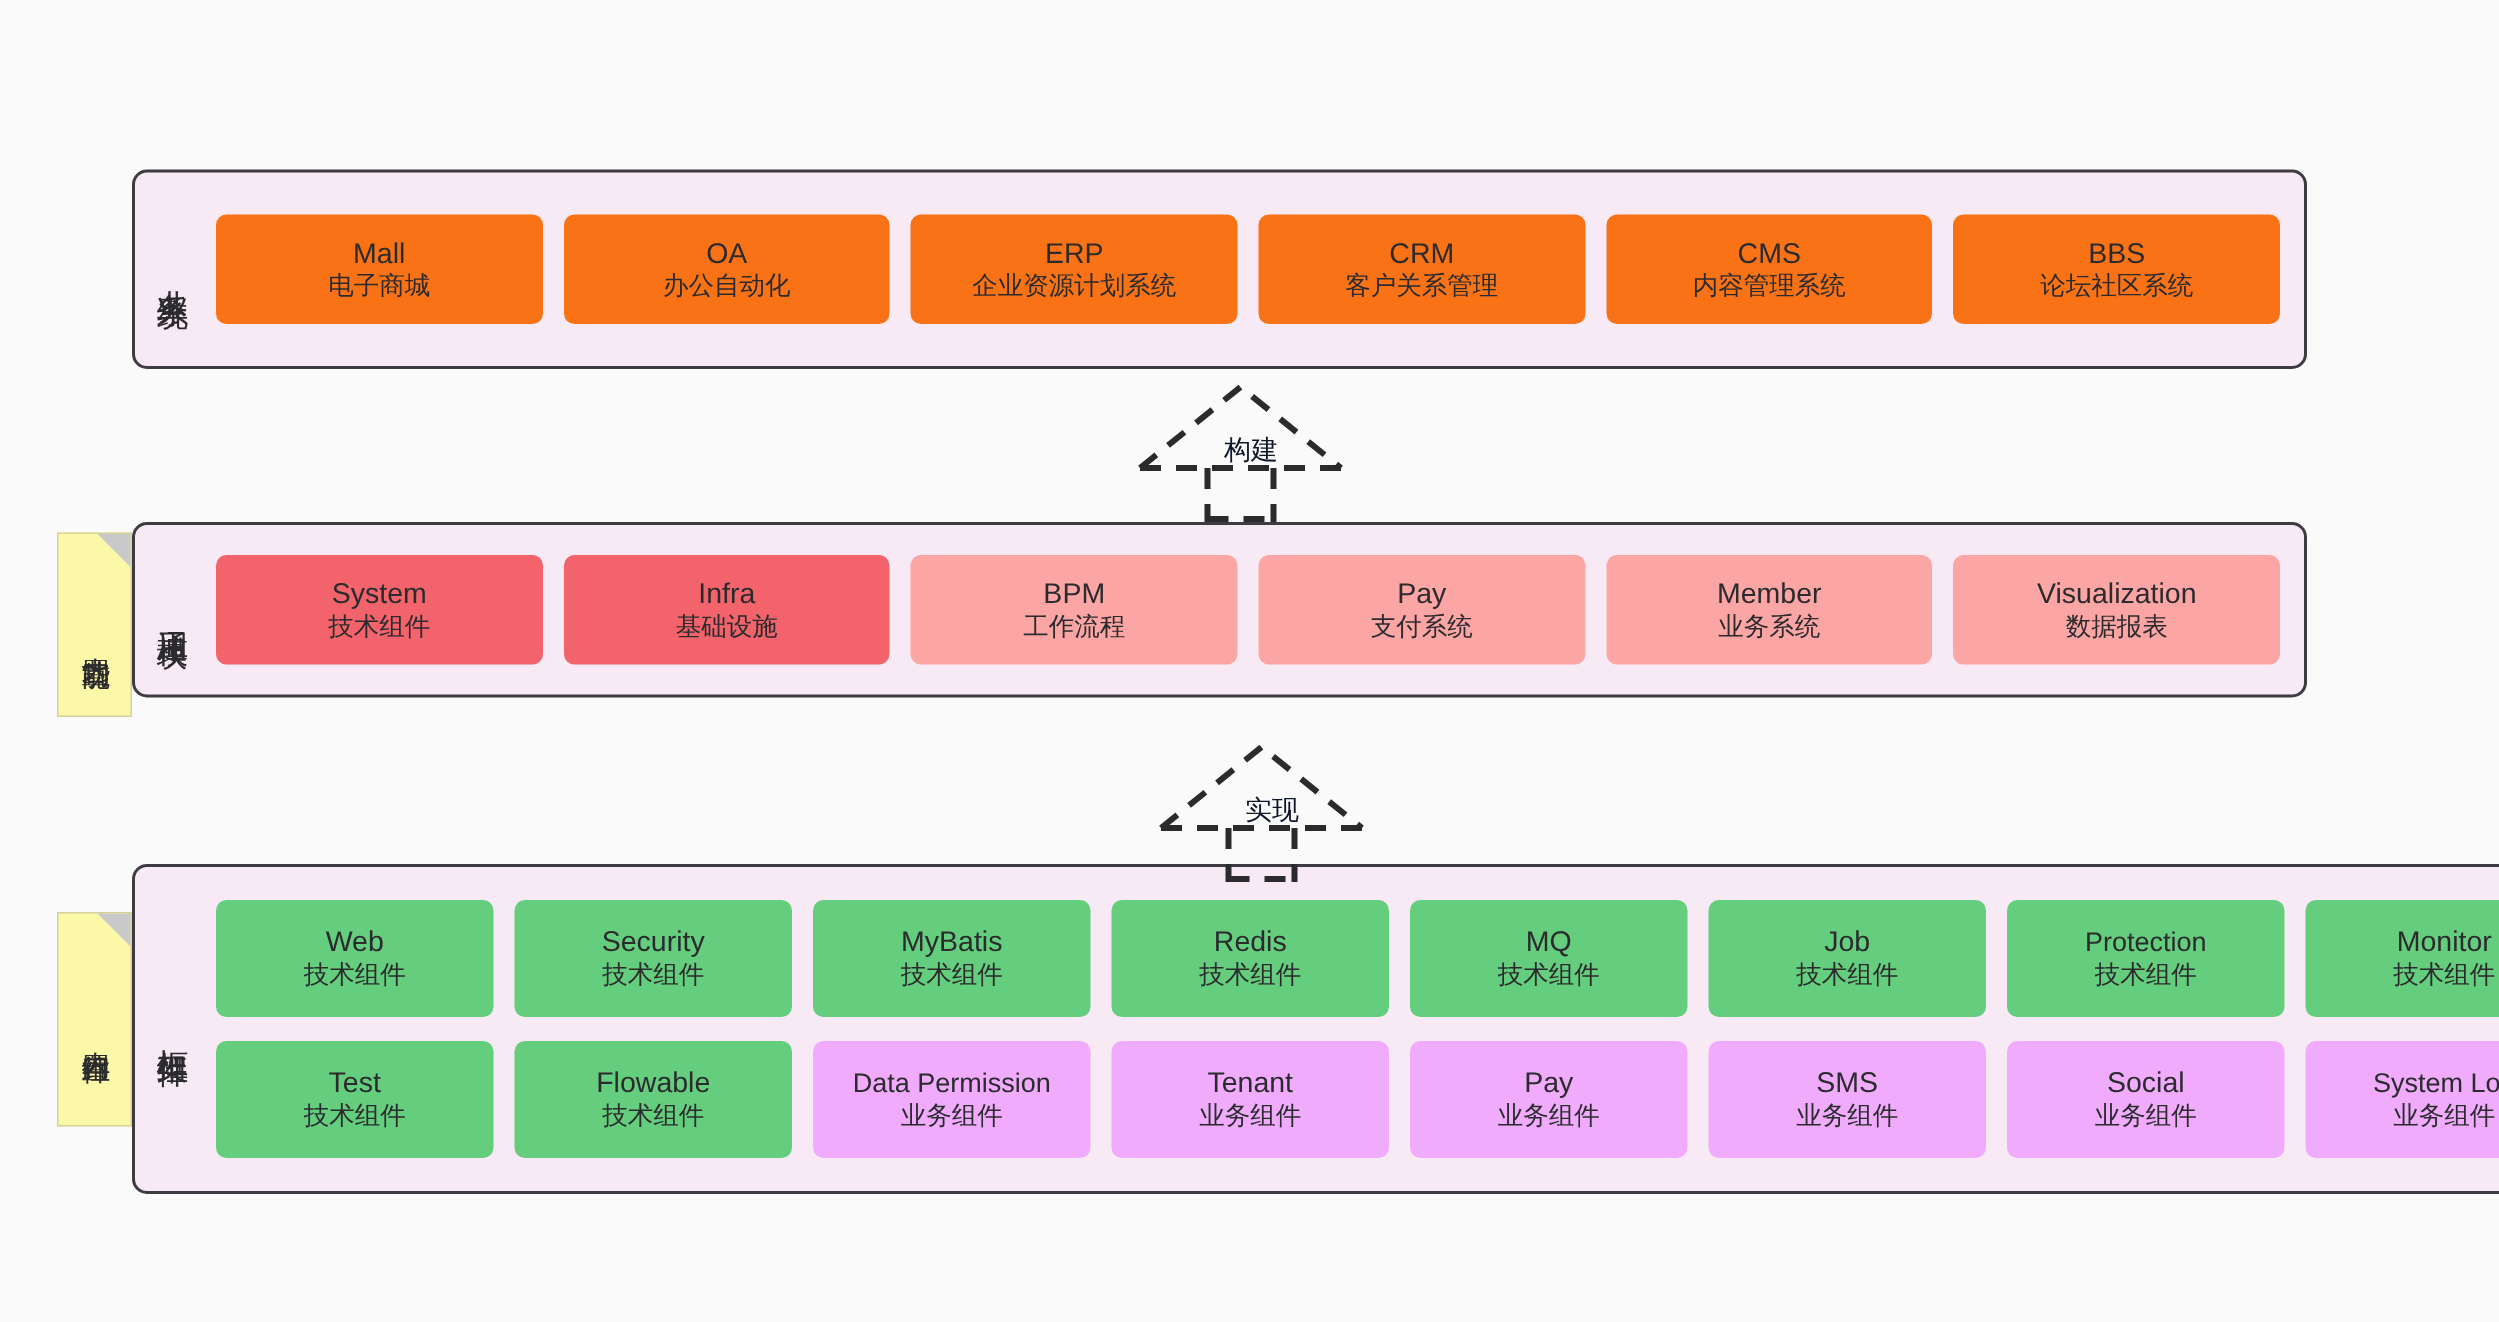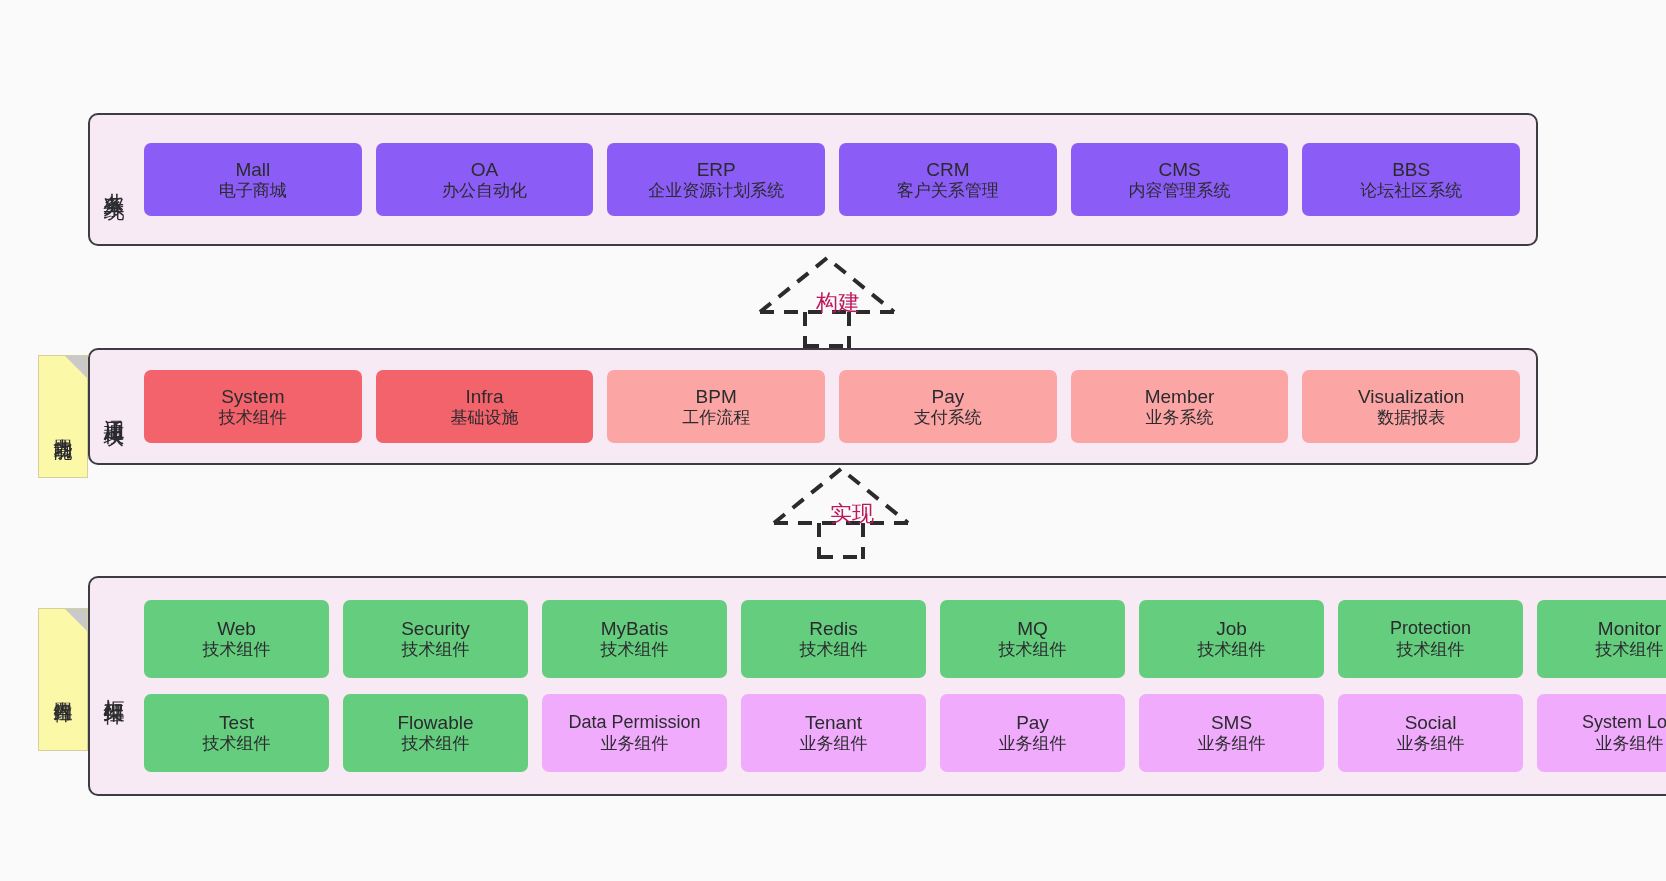--- a/index.html
+++ b/index.html
@@ -58,21 +58,21 @@
     text-align: center;
     color: #2b2b2e;
     line-height: 1.22;
     padding: 4px 2px;
   }
   .card .t1 { font-size: 19px; }
   .card .t2 { font-size: 17px; }
   .card.small .t1 { font-size: 18px; }
 
   
-  .c-blue       { background: #8b5cf6; }
+  .c-blue       { background: #f97316; }
   .c-red        { background: #f2636b; }
   .c-pink       { background: #fca5a5; }
   .c-green      { background: #64cd7e; }
   .c-greenlight { background: #f0abfc; }
 
   
   #layer-business { left: 88px; top: 113px; width: 1450px; height: 133px; }
   #layer-business .card { height: 73px; }
 
   #layer-common { left: 88px; top: 348px; width: 1450px; height: 117px; }
@@ -108,28 +108,28 @@
     border-left: 22px solid transparent;
   }
   #note-common    { left: 38px; top: 355px; height: 123px; }
   #note-framework { left: 38px; top: 608px; height: 143px; }
 
   
   .arrow { position: absolute; z-index: 3; }
   .arrow svg { display: block; overflow: visible; }
   .arrow-label {
     position: absolute;
-    font-size: 22px;
-    color: #be185d;
+    font-size: 18px;
+    color: #0f172a;
     background: transparent;
     white-space: nowrap;
   }
   #arrow-build { left: 752px; top: 252px; width: 160px; height: 96px; }
   #arrow-build .arrow-label { left: 64px; top: 36px; }
-  #arrow-impl  { left: 766px; top: 463px; width: 160px; height: 96px; }
+  #arrow-impl  { left: 766px; top: 492px; width: 160px; height: 96px; }
   #arrow-impl  .arrow-label { left: 64px; top: 36px; }
 </style>
 </head>
 <body>
 
 <div id="stage">
 
   <div class="layer" id="layer-business">
     <div class="layer-title">业务系统</div>
     <div class="layer-body">

